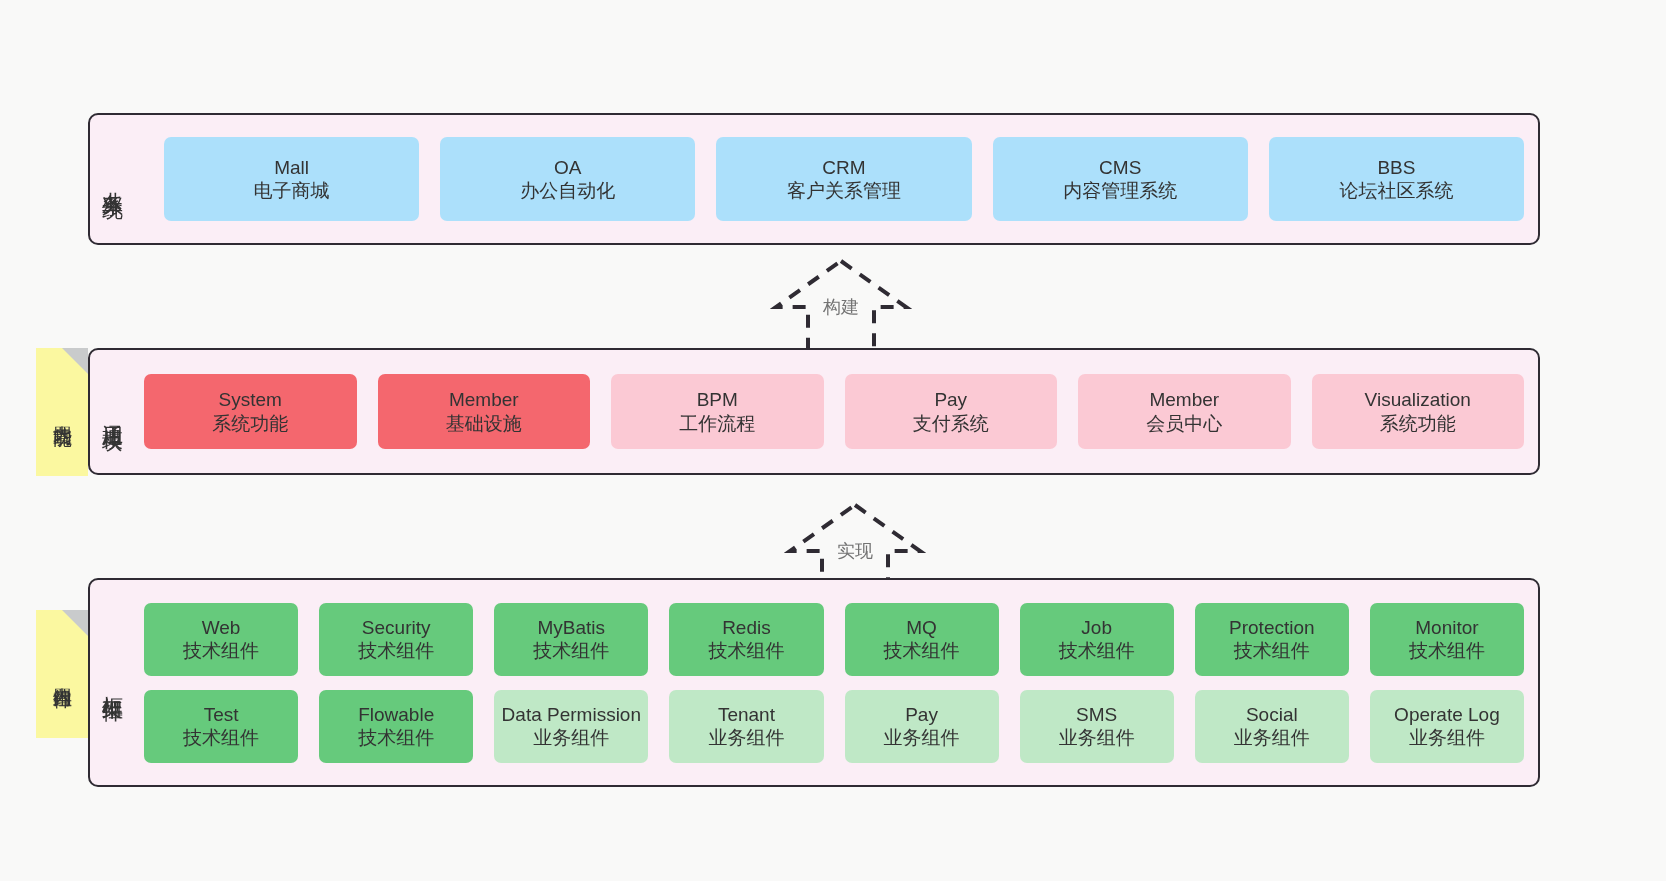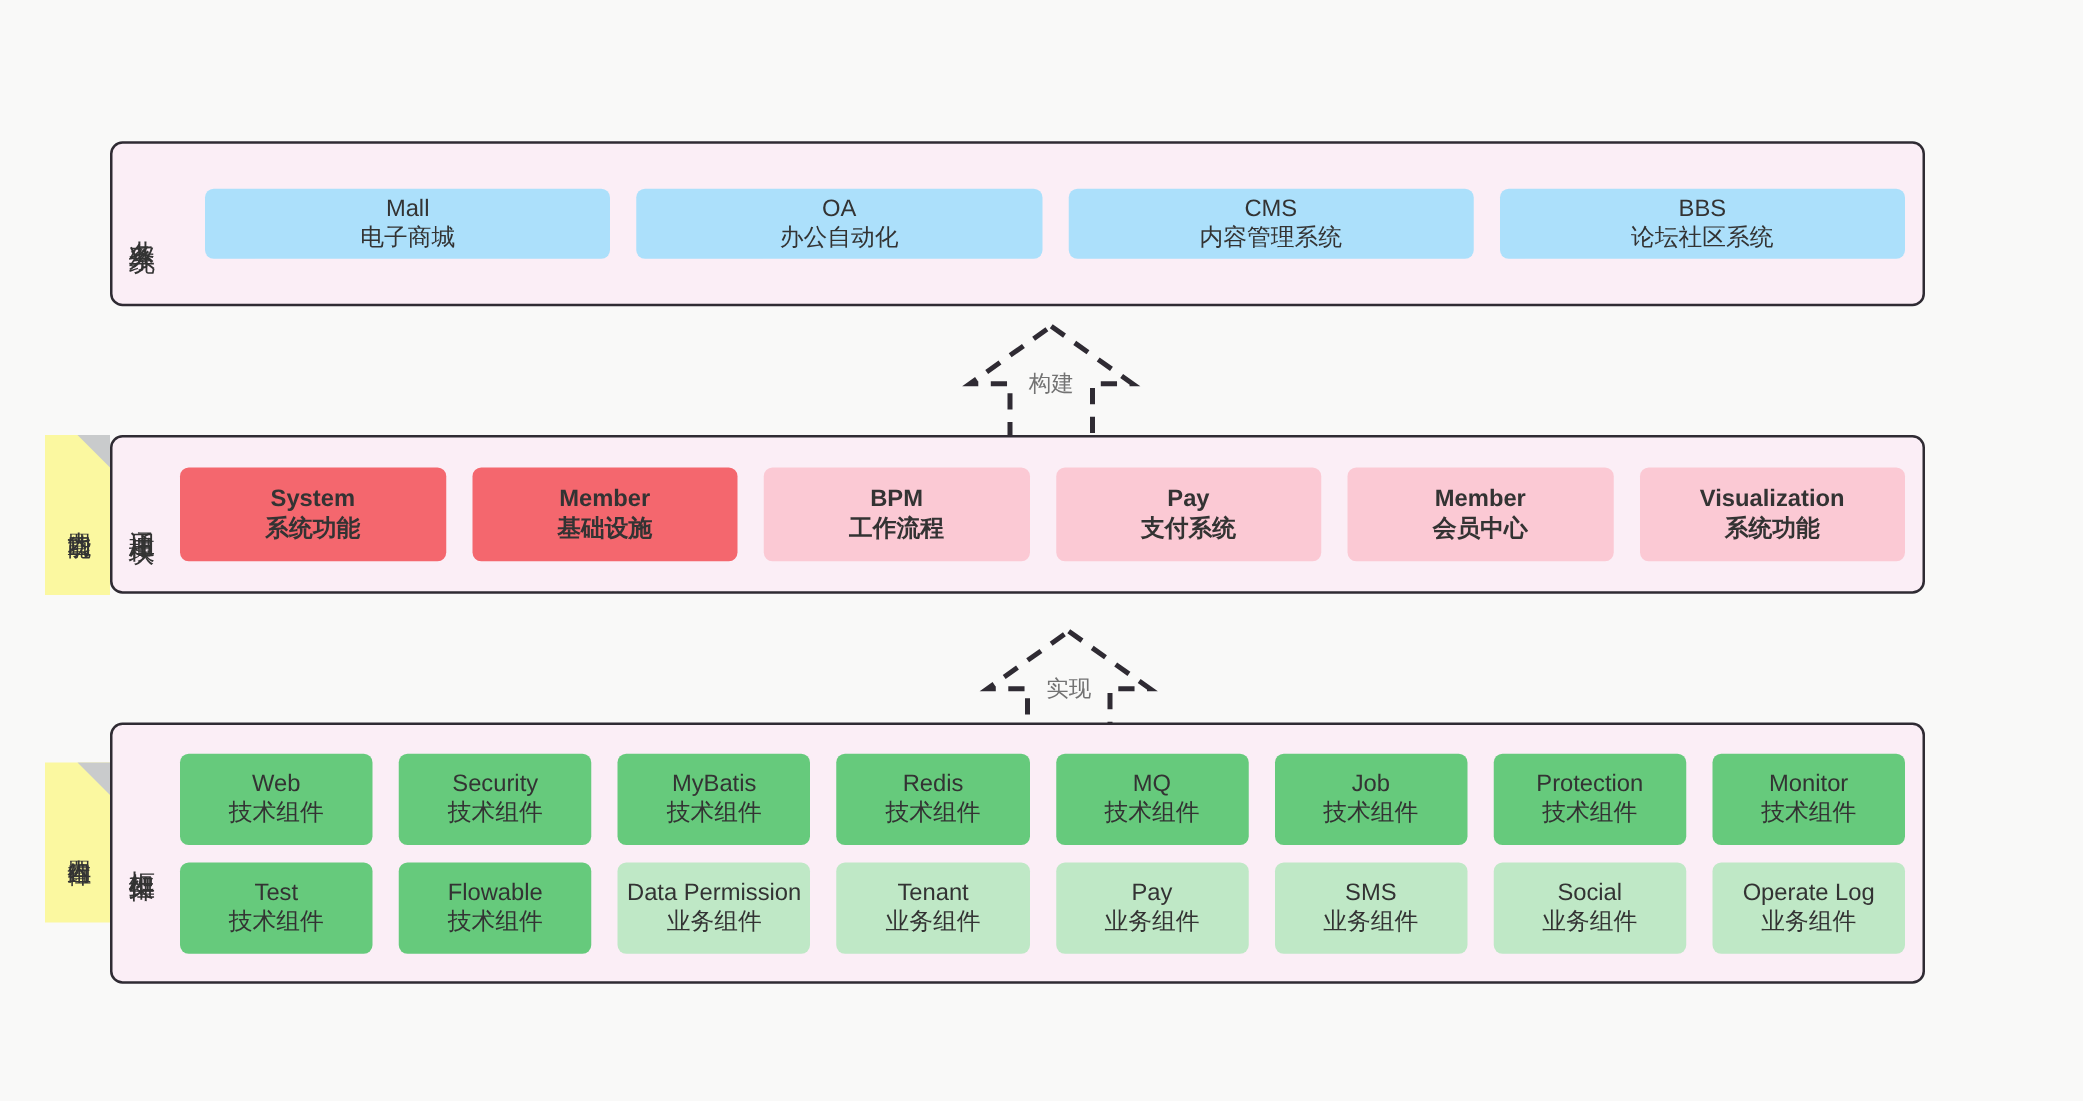--- a/index.html
+++ b/index.html
@@ -86,22 +86,22 @@
   .n-red        { background: #f4676e; }
   .n-pink       { background: #fbc9d4; }
   .n-green      { background: #66ca7c; }
   .n-greenlight { background: #bfe8c6; text-align: center; }
 
   
   #layer-business  { left: 88px;  top: 113px; width: 1452px; height: 132px; }
   #layer-common    { left: 88px;  top: 348px; width: 1452px; height: 127px; }
   #layer-framework { left: 88px;  top: 578px; width: 1452px; height: 209px; }
 
-  #layer-business .row  { height: 56px; padding-left: 20px; }
-  #layer-common .row    { height: 75px; font-weight: bold; }
+  #layer-business .row  { height: 84px; padding-left: 20px; }
+  #layer-common .row    { height: 75px; }
   #layer-framework .row { height: 73px; }
 
   
   .sticky {
     position: absolute;
     width: 52px;
     background: #fbf8a0;
     display: flex;
     align-items: center;
     justify-content: center;
@@ -160,20 +160,24 @@
       <div class="row">
         <div class="node n-blue">
           <span class="l1">Mall</span>
           <span class="l2">电子商城</span>
         </div>
         <div class="node n-blue">
           <span class="l1">OA</span>
           <span class="l2">办公自动化</span>
         </div>
         <div class="node n-blue">
+          <span class="l1">CRM</span>
+          <span class="l2">客户关系管理</span>
+        </div>
+        <div class="node n-blue">
           <span class="l1">CMS</span>
           <span class="l2">内容管理系统</span>
         </div>
         <div class="node n-blue">
           <span class="l1">BBS</span>
           <span class="l2">论坛社区系统</span>
         </div>
       </div>
     </div>
   </div>

